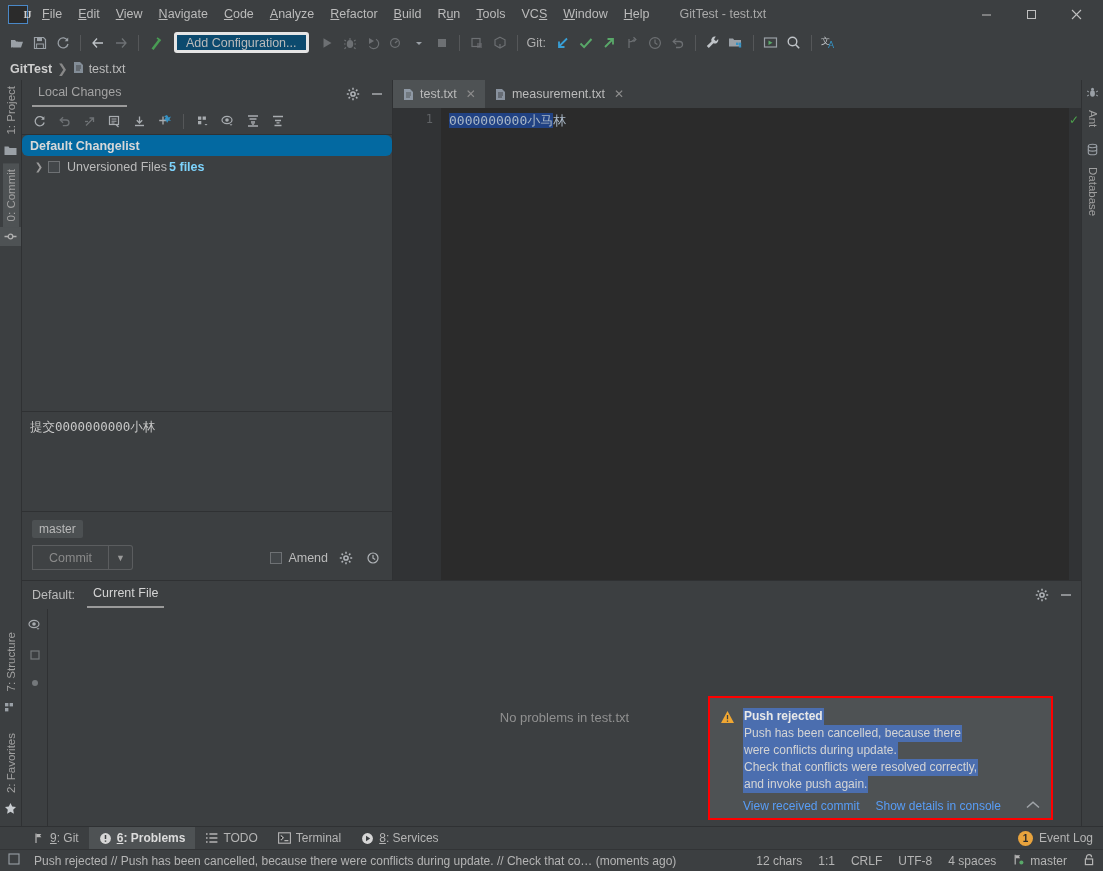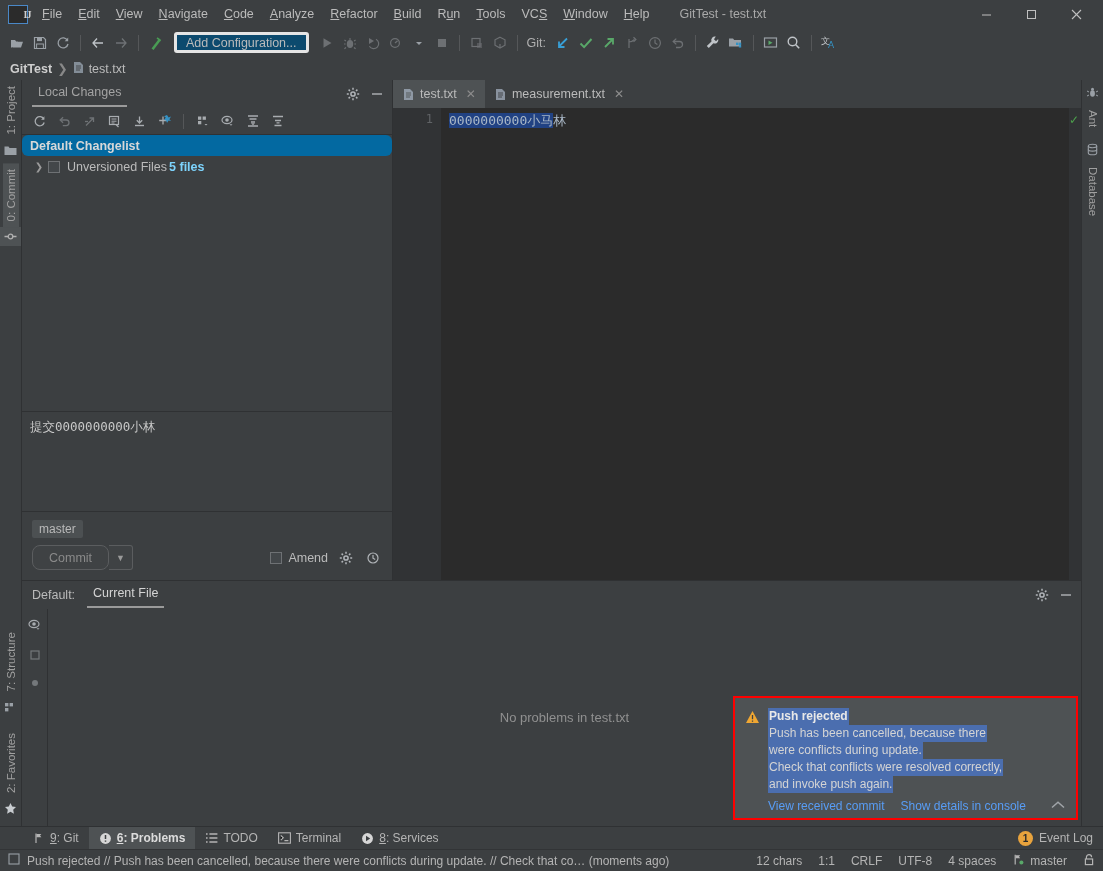--- a/index.html
+++ b/index.html
@@ -70,21 +70,21 @@
   .cl-row.sel{background:#0369a1;color:#d8d8d8;font-weight:bold;border-radius:6px;}
   .cl-row .arrow{width:18px;color:#9b9b9b;font-size:10px;display:flex;align-items:center;justify-content:center;}
   .cl-chk{width:12px;height:12px;border:1px solid #6e7174;background:#43474a;margin-right:7px;}
   .cl-count{color:#7dd3fc;margin-left:2px;font-weight:bold;}
 
   .commit-msg{height:100px;flex:0 0 100px;background:#3c3f41;border-bottom:1px solid #2f3133;padding:7px 8px;
     font-size:12.5px;color:#c8c8c8;font-family:"DejaVu Sans Mono", monospace;}
   .branch-line{padding:8px 10px 3px 10px;}
   .branch-chip{display:inline-block;background:#4c5052;color:#b9b9b9;font-size:12px;padding:2px 7px;border-radius:2px;}
   .commit-bar{display:flex;align-items:center;padding:4px 10px 10px 10px;}
-  .commit-btn{height:25px;border:1px solid #5b5d5f;border-radius:8px;background:#3f4244;color:#8a8a8a;
+  .commit-btn{height:25px;border:1px solid #5b5d5f;border-radius:0;background:#3f4244;color:#8a8a8a;
     font-size:12.5px;padding:0 16px;display:flex;align-items:center;}
   .commit-drop{height:25px;width:24px;border:1px solid #5b5d5f;border-left:none;border-radius:0 3px 3px 0;
     background:#3f4244;display:flex;align-items:center;justify-content:center;color:#9a9a9a;font-size:9px;}
   .commit-right{margin-left:auto;display:flex;align-items:center;gap:9px;}
   .amend{display:flex;align-items:center;gap:6px;font-size:12.5px;color:#bbbbbb;}
   .amend .box{width:12px;height:12px;border:1px solid #6e7174;background:#43474a;}
 
   
   .editor-wrap{flex:1 1 auto;display:flex;flex-direction:column;min-width:0;background:#2b2b2b;}
   .tabs{height:28px;background:#3c3f41;display:flex;align-items:stretch;flex:0 0 28px;}
@@ -108,21 +108,21 @@
   .pb-header{height:28px;display:flex;align-items:center;padding:0 6px 0 10px;flex:0 0 28px;}
   .pb-title{font-size:12.5px;color:#bbbbbb;margin-right:12px;}
   .pb-tab{font-size:12.5px;color:#d4d4d4;padding:4px 6px 6px 6px;border-bottom:2px solid #9a9a9a;}
   .pb-body{flex:1 1 auto;display:flex;min-height:0;}
   .pb-side{width:26px;flex:0 0 26px;border-right:1px solid #2f3133;padding-top:8px;
     display:flex;flex-direction:column;align-items:center;gap:13px;}
   .pb-content{flex:1 1 auto;display:flex;align-items:center;justify-content:center;color:#909090;font-size:13px;
     position:relative;}
 
   
-  .balloon{position:absolute;left:733px;top:696px;width:345px;height:124px;background:#4e5254;
+  .balloon{position:absolute;left:708px;top:696px;width:345px;height:124px;background:#4e5254;
     border:2px solid #ff0000;display:flex;flex-direction:column;padding:10px 10px 6px 10px;z-index:40;}
   .b-top{display:flex;gap:8px;}
   .b-warn{width:15px;height:14px;flex:0 0 15px;margin-top:2px;}
   .b-text{font-size:12px;line-height:17px;}
   .b-title{font-weight:bold;color:#e8e8e8;background:#4b6eaf;display:inline-block;padding:0 1px;}
   .b-line{color:#d4d4d4;background:#4b6eaf;display:inline-block;padding:0 1px;}
   .b-links{margin-top:6px;padding-left:23px;display:flex;align-items:center;gap:16px;}
   .b-link{color:#589df6;font-size:12px;}
   .b-collapse{margin-left:auto;color:#9a9a9a;font-size:12px;}
 
@@ -133,21 +133,21 @@
   .bt.sel{background:#4e5254;color:#dcdcdc;font-weight:bold;}
   .bt u{text-decoration:underline;}
   .bt .ic{width:13px;height:13px;display:flex;align-items:center;justify-content:center;}
   .eventlog{margin-left:auto;display:flex;align-items:center;gap:6px;padding-right:10px;font-size:12px;color:#b4b4b4;}
   .badge{width:15px;height:15px;border-radius:50%;background:#e8a33d;color:#2b2b2b;font-size:10px;font-weight:bold;
     display:flex;align-items:center;justify-content:center;}
 
   
   .statusbar{height:22px;flex:0 0 22px;background:#3c3f41;display:flex;align-items:center;padding:0 8px;
     font-size:12px;color:#b4b4b4;gap:10px;border-top:1px solid #323436;}
-  .sb-msg{display:flex;align-items:center;gap:7px;overflow:hidden;white-space:nowrap;}
+  .sb-msg{display:flex;align-items:center;gap:14px;overflow:hidden;white-space:nowrap;}
   .sb-right{margin-left:auto;display:flex;align-items:center;gap:16px;white-space:nowrap;}
   .sb-branch{display:flex;align-items:center;gap:5px;}
 </style>
 </head>
 <body>
 
 <div class="app">
 
   <div class="menubar">
     <div class="ij-logo">IJ</div>

